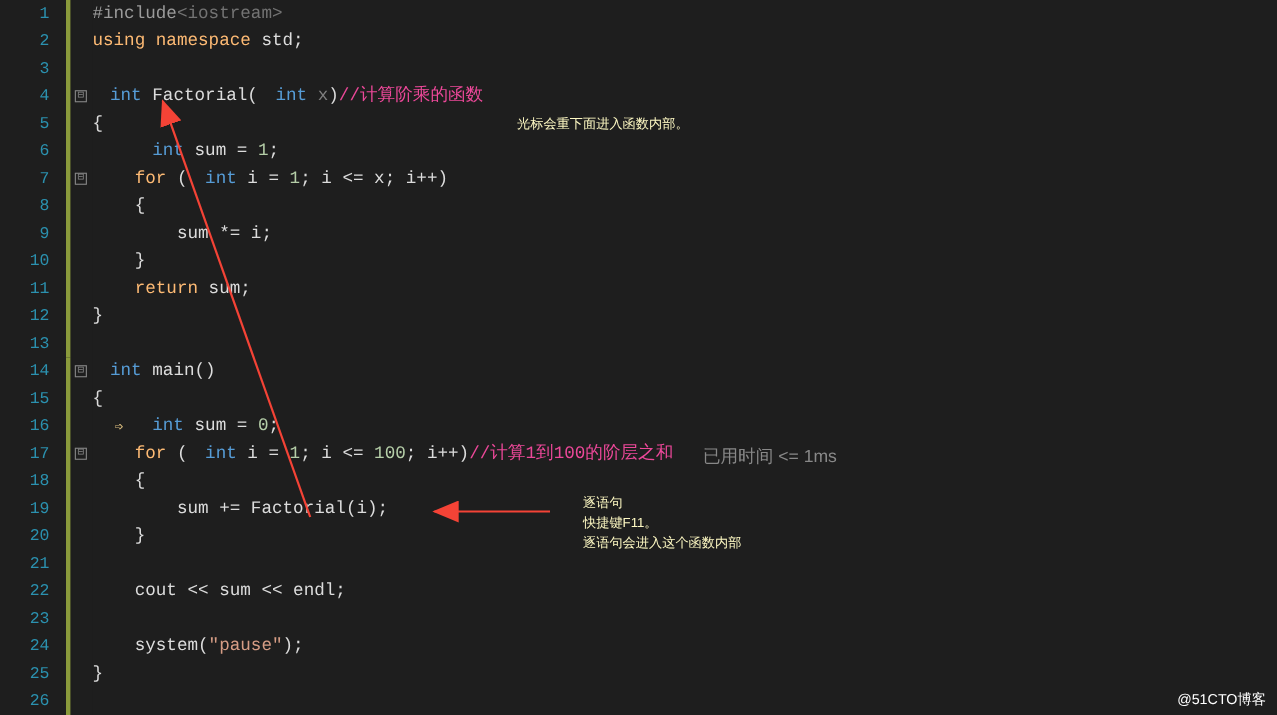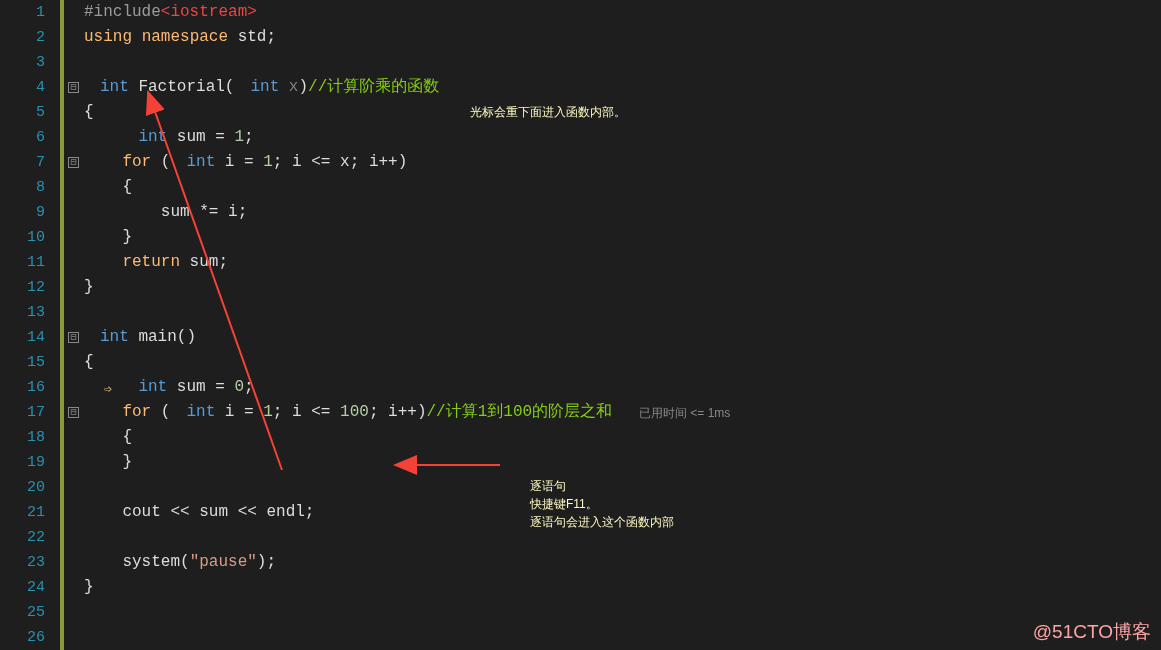--- a/index.html
+++ b/index.html
@@ -68,48 +68,48 @@
       white-space: pre;
       color: #dcdcdc;
       position: relative;
     }
     .tk-kw { color: #fdba74; }
     .tk-type { color: #569cd6; margin-left: 16px; }
     .tk-var { color: #dcdcdc; }
     .tk-param { color: #7f7f7f; }
     .tk-num { color: #b5cea8; }
     .tk-str { color: #d69d85; }
-    .tk-comment { color: #84cc16; }
+    .tk-comment { color: #ec4899; }
     .tk-include { color: #9b9b9b; }
-    .tk-incfile { color: #ef4444; }
+    .tk-incfile { color: #737373; }
     .annotation {
       position: absolute;
       color: #fef9c3;
       font-family: Liberation Sans, sans-serif;
       font-size: 12px;
       line-height: 1.5;
       pointer-events: none;
     }
     .exec-arrow {
       position: absolute;
       color: #d7ba7d;
       font-size: 14px;
     }
     .timing-hint {
       position: absolute;
       color: #888;
-      font-size: 12px;
+      font-size: 16px;
       font-family: "Microsoft YaHei", sans-serif;
     }
     .watermark {
       position: absolute;
       bottom: 5px;
       right: 10px;
-      color: #fca5a5;
-      font-size: 19px;
+      color: #ffffff;
+      font-size: 13px;
       font-family: sans-serif;
     }
     svg.arrows {
       position: absolute;
       top: 0;
       left: 0;
       pointer-events: none;
     }
   </style>
 </head>
@@ -169,33 +169,34 @@
     <div class="code-line"><span>        </span><span>sum *= i;</span></div>
     <div class="code-line"><span>    }</span></div>
     <div class="code-line"><span>    </span><span class="tk-kw">return</span><span> sum;</span></div>
     <div class="code-line"><span>}</span></div>
     <div class="code-line"></div>
     <div class="code-line"><span class="tk-type">int</span><span> main()</span></div>
     <div class="code-line"><span>{</span></div>
     <div class="code-line"><span class="exec-arrow" style="left:20px;top:3px">➩</span><span>    </span><span class="tk-type">int</span><span> sum = </span><span class="tk-num">0</span><span>;</span></div>
     <div class="code-line"><span>    </span><span class="tk-kw">for</span><span> (</span><span class="tk-type">int</span><span> i = </span><span class="tk-num">1</span><span>; i &lt;= </span><span class="tk-num">100</span><span>; i++)</span><span class="tk-comment">//计算1到100的阶层之和</span></div>
     <div class="code-line"><span>    {</span></div>
+    <div class="code-line"><span>        </span><span>sum += Factorial(i);</span></div>
     <div class="code-line"><span>    }</span></div>
     <div class="code-line"></div>
     <div class="code-line"><span>    </span><span>cout &lt;&lt; sum &lt;&lt; endl;</span></div>
     <div class="code-line"></div>
     <div class="code-line"><span>    </span><span>system(</span><span class="tk-str">"pause"</span><span>);</span></div>
     <div class="code-line"><span>}</span></div>
 
     <div class="timing-hint" style="left:555px;top:405px">已用时间 &lt;= 1ms</div>
   </div>
 </div>
 
 <div class="annotation" style="left:470px;top:103px">光标会重下面进入函数内部。</div>
-<div class="annotation" style="left:530px;top:477px">
+<div class="annotation" style="left:530px;top:448px">
   <div>逐语句</div>
   <div>快捷键F11。</div>
   <div>逐语句会进入这个函数内部</div>
 </div>
 
 <svg class="arrows" width="1161" height="650">
   <defs>
     <marker id="ah" markerWidth="12" markerHeight="10" refX="11" refY="5" orient="auto">
       <polygon points="0,0 12,5 0,10" fill="#f44336"></polygon>
     </marker>

